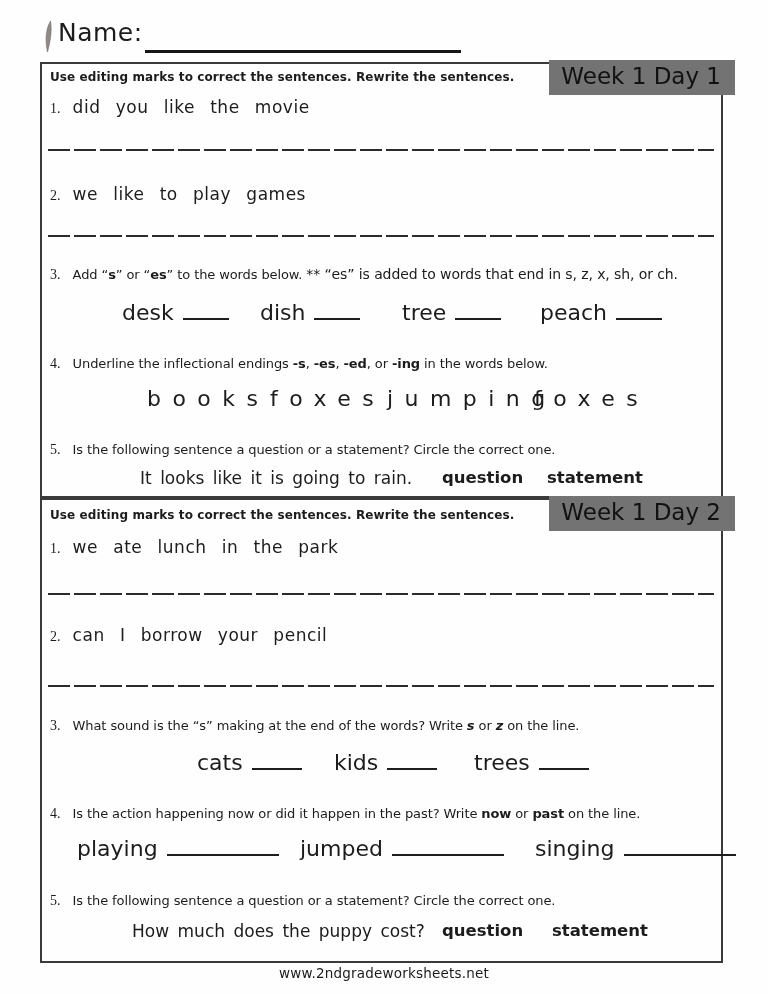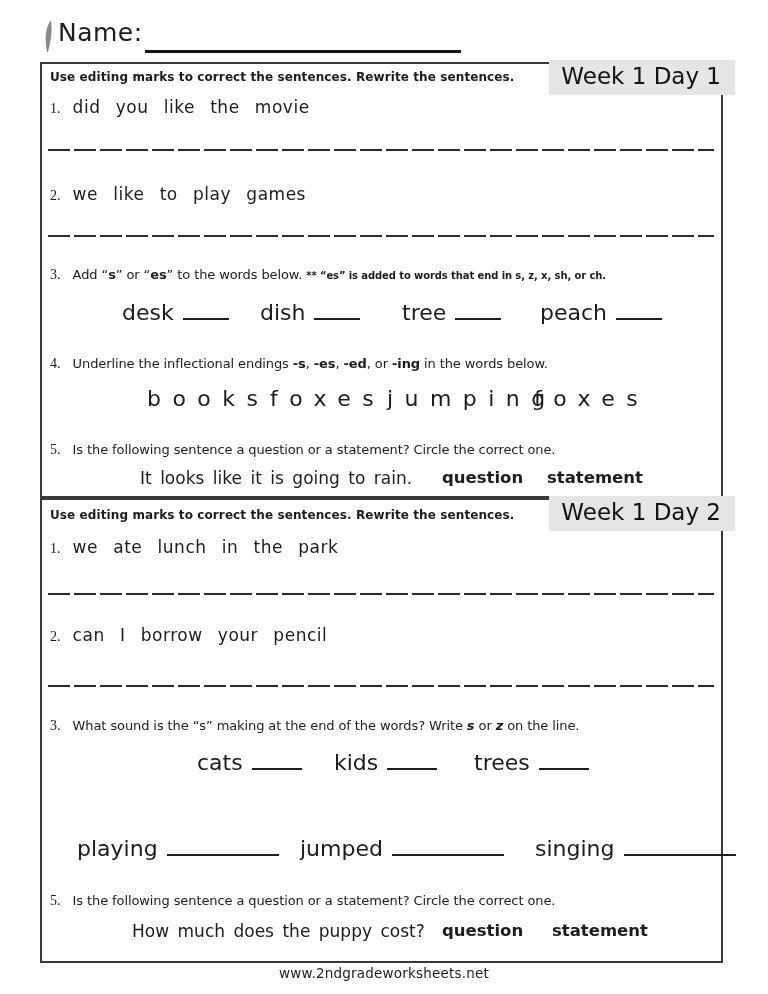--- a/index.html
+++ b/index.html
@@ -10,31 +10,31 @@
   
   .name-row{position:absolute;left:42px;top:20px;display:flex;align-items:flex-start;}
   .quill{width:14px;height:34px;margin-right:2px;}
   .name-label{font-size:25px;letter-spacing:0.5px;line-height:1;}
   .name-line{display:inline-block;width:316px;height:30px;border-bottom:3px solid #161616;margin-left:2px;}
   
   .box{position:absolute;left:40px;width:683px;border:2px solid #3a3a3a;box-sizing:border-box;background:#fefefe;}
   .box1{top:62px;height:436px;}
   .box2{top:498px;height:465px;}
   .badge{
-    position:absolute;top:-4px;right:-14px;background:#e5e5e5;color:#111;
+    position:absolute;top:-4px;right:-14px;background:#737373;color:#111;
     font-size:23px;line-height:1;padding:5px 14px 7px 12px;white-space:nowrap;text-align:center;
   }
   .row{position:absolute;left:0;right:0;}
   .instr{font-size:12px;font-weight:bold;letter-spacing:0.1px;padding-left:8px;}
   .q{padding-left:8px;white-space:nowrap;}
   .qnum{font-family:"Liberation Serif", serif;font-size:14px;margin-right:7px;}
   .qtext{font-size:13px;letter-spacing:-0.1px;}
   .seg-b{font-weight:bold;}
   .seg-i{font-style:italic;}
-  .seg-sm{font-size:10px;font-weight:bold;}
+  .seg-sm{font-size:14px;}
   .sentence{font-size:17px;word-spacing:0.55em;letter-spacing:0.03em;}
   .write-line{
     position:absolute;left:6px;width:666px;height:2px;
     background:repeating-linear-gradient(to right,#2b2b2b 0 22px,transparent 22px 26px);
   }
   .wrow span.word-item{position:absolute;white-space:nowrap;font-size:22px;}
   .blank{display:inline-block;height:13px;border-bottom:2px solid #1d1d1d;margin-left:9px;vertical-align:baseline;}
   .blank-a{width:46px;}
   .blank-b{width:50px;}
   .blank-c{width:112px;}
@@ -128,20 +128,24 @@
     <div class="row q" style="top:215px">
       <span class="qnum">3.</span>
       <span class="qtext"><span>What sound is the “s” making at the end of the words?  Write </span><span class="seg-b seg-i">s</span><span> or </span><span class="seg-b seg-i">z</span><span> on the line.</span></span>
     </div>
     <div class="row wrow" style="top:250px;height:26px">
       <span class="word-item" style="left:155px"><span>cats</span><span class="blank blank-b"></span></span>
       <span class="word-item" style="left:292px"><span>kids</span><span class="blank blank-b"></span></span>
       <span class="word-item" style="left:432px"><span>trees</span><span class="blank blank-b"></span></span>
     </div>
 
+    <div class="row q" style="top:303px">
+      <span class="qnum">4.</span>
+      <span class="qtext"><span>Is the action happening now or did it happen in the past?  Write </span><span class="seg-b">now</span><span> or </span><span class="seg-b">past</span><span> on the line.</span></span>
+    </div>
     <div class="row wrow" style="top:336px;height:26px">
       <span class="word-item" style="left:35px"><span>playing</span><span class="blank blank-c"></span></span>
       <span class="word-item" style="left:258px"><span>jumped</span><span class="blank blank-c"></span></span>
       <span class="word-item" style="left:493px"><span>singing</span><span class="blank blank-c"></span></span>
     </div>
 
     <div class="row q" style="top:390px">
       <span class="qnum">5.</span>
       <span class="qtext">Is the following sentence a question or a statement?  Circle the correct one.</span>
     </div>

